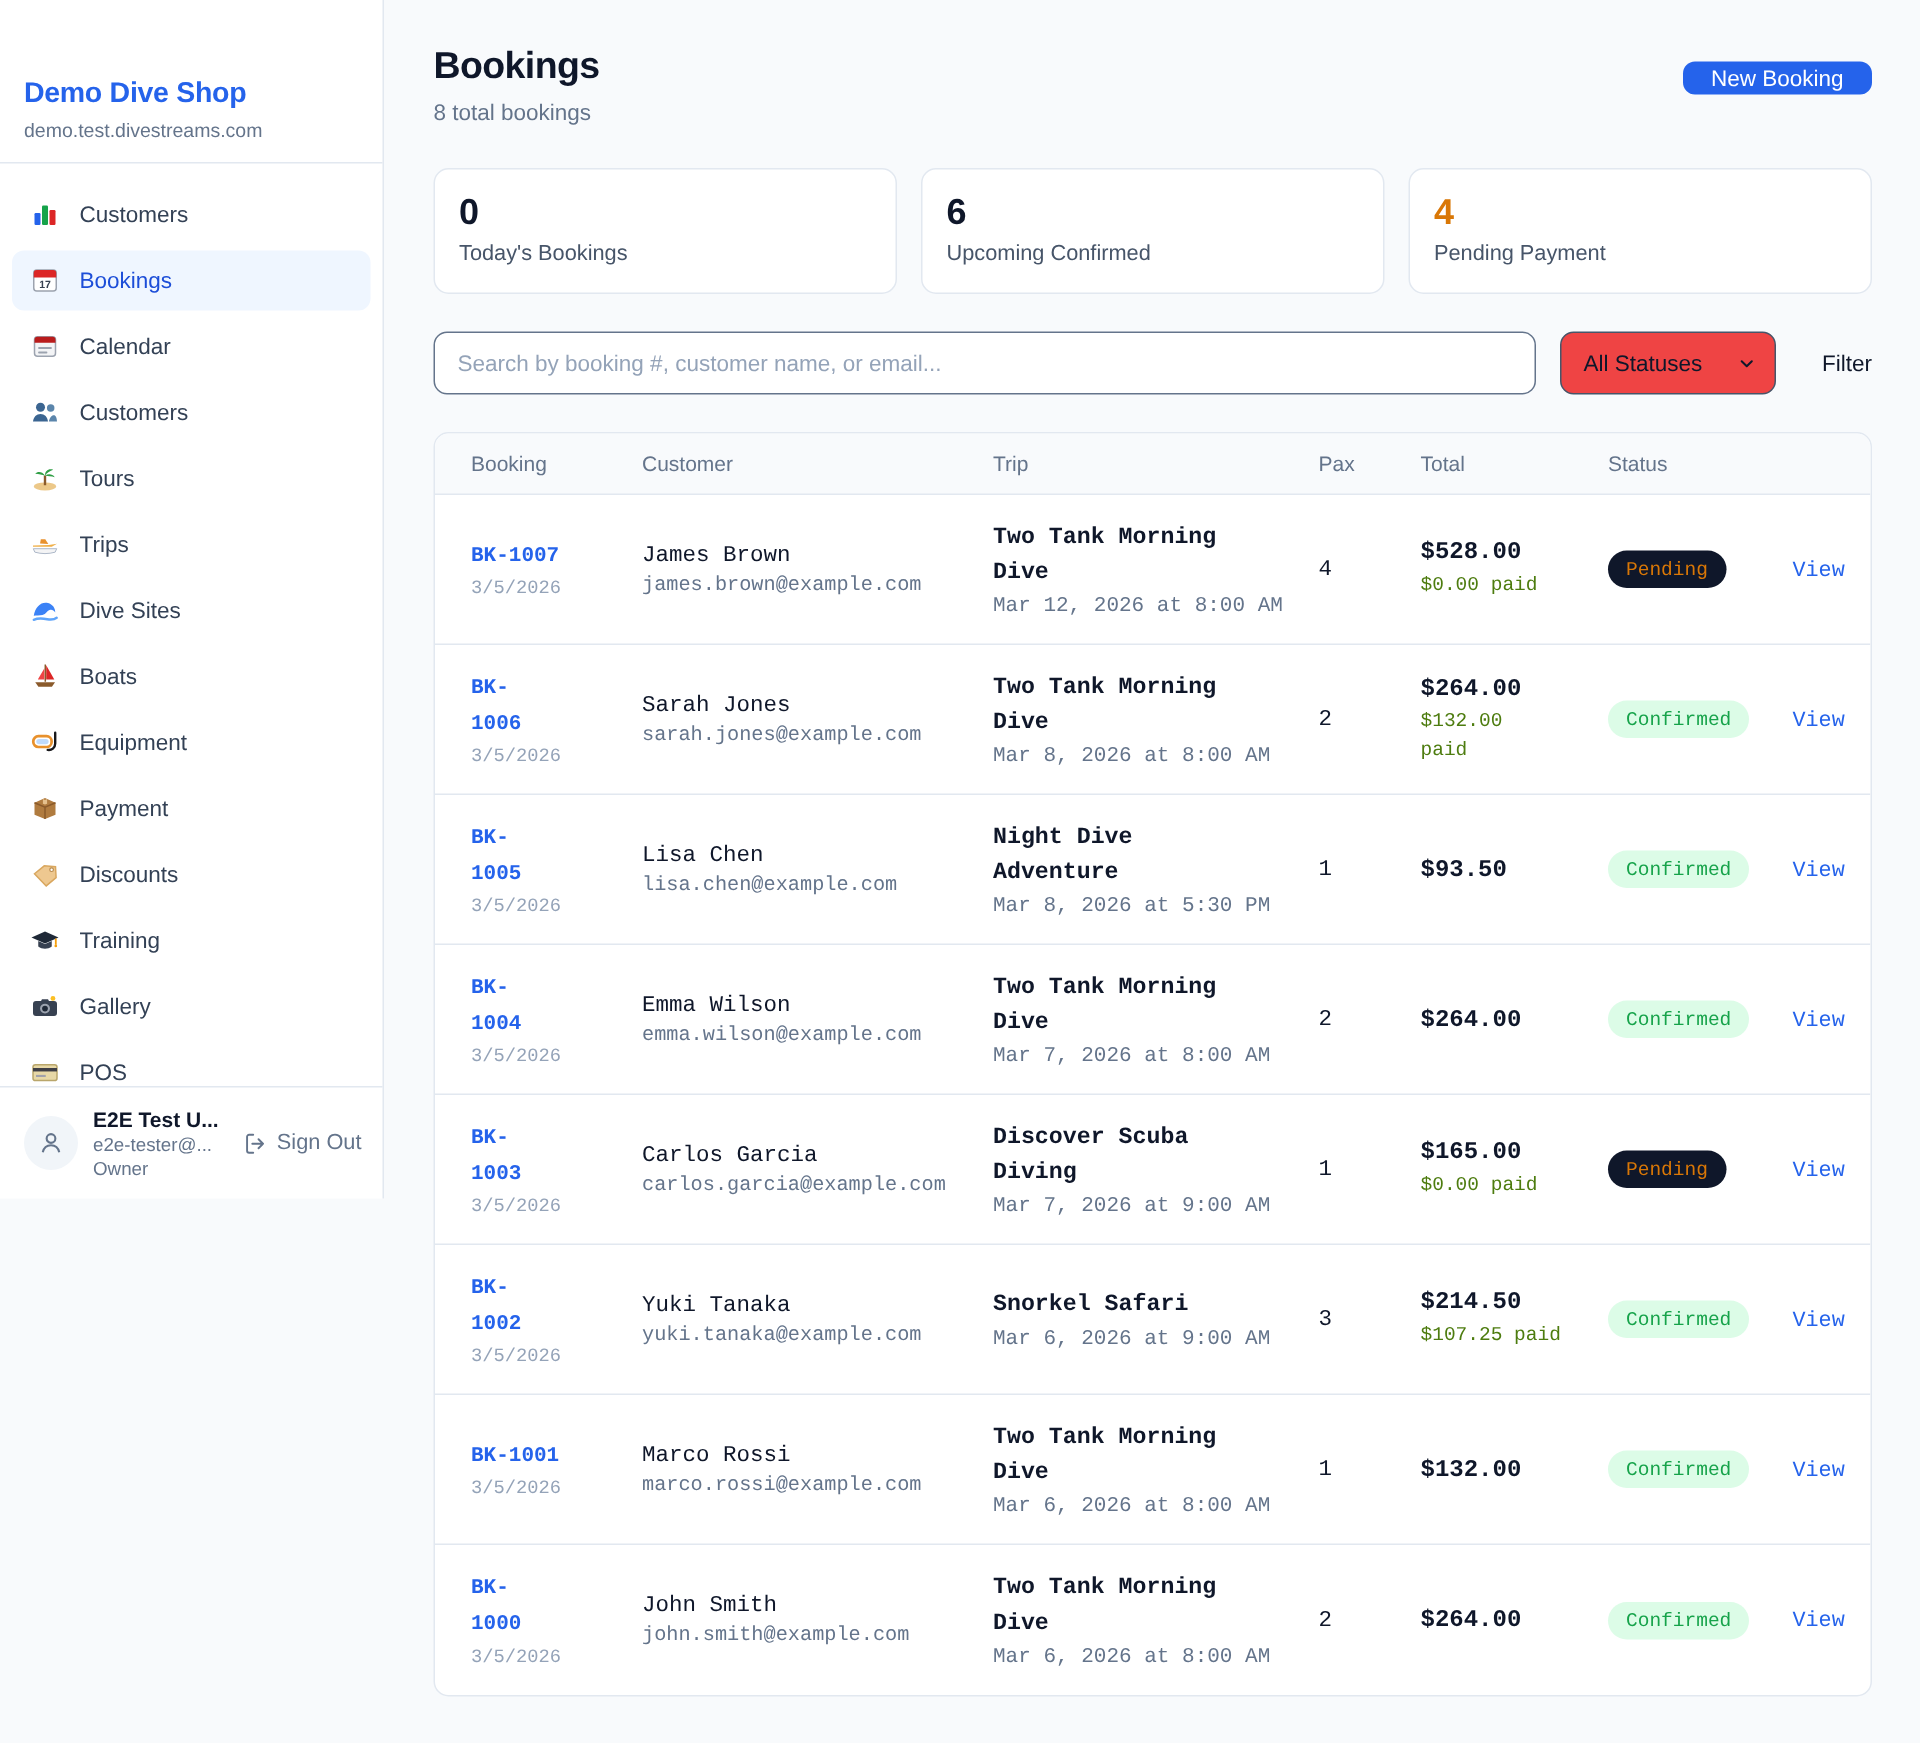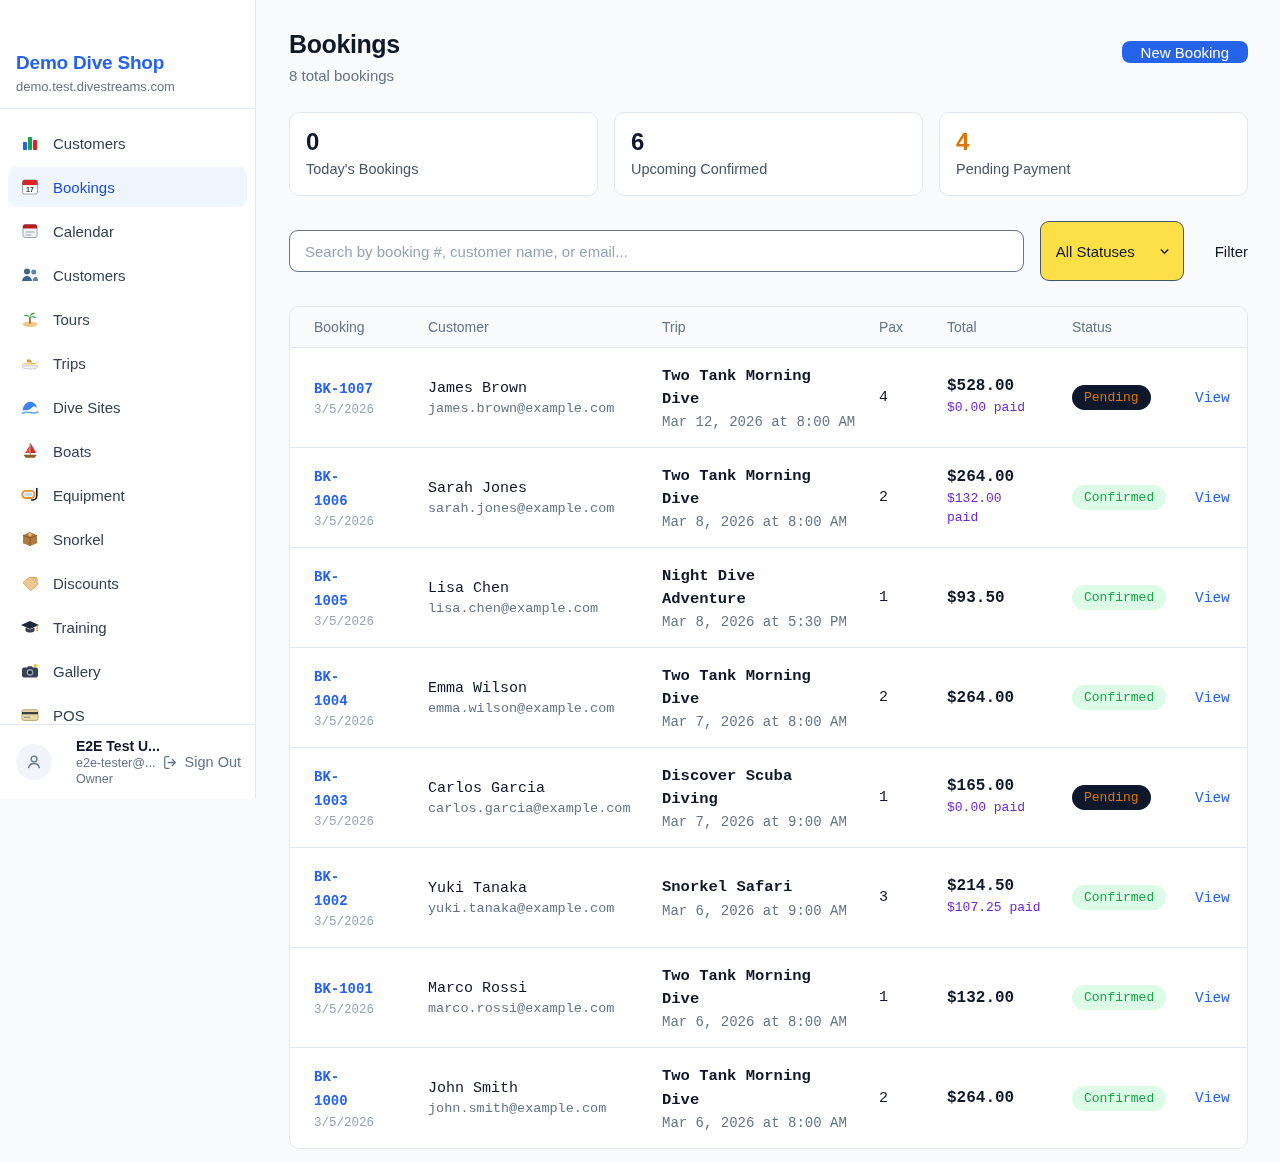--- a/index.html
+++ b/index.html
@@ -27,21 +27,21 @@
     display:flex; align-items:center; gap:13px;
     height:40px; padding:0 12px; margin-bottom:4px;
     border-radius:8px; font-size:15px; color:#334155; cursor:pointer;
   }
   .nav-item.active { background:#eff6ff; color:#1d4ed8; }
   .nav-icon { width:20px; height:20px; display:inline-flex; flex:none; }
   .nav-icon svg { width:20px; height:20px; }
   .user-box {
     border-top:1px solid #e2e8f0;
     padding:13px 14px 13px 16px;
-    display:flex; align-items:center; gap:24px;
+    display:flex; align-items:center; gap:10px;
   }
   .avatar {
     width:36px; height:36px; border-radius:50%;
     background:#f1f5f9; display:flex; align-items:center; justify-content:center; flex:none;
   }
   .avatar svg { width:20px; height:20px; }
   .user-meta { flex:1; min-width:0; }
   .user-name { font-size:14px; font-weight:700; color:#0f172a; white-space:nowrap; }
   .user-email, .user-role { font-size:12.5px; color:#64748b; margin-top:2px; white-space:nowrap; }
   .signout { display:flex; align-items:center; gap:6px; color:#64748b; font-size:14.5px; cursor:pointer; flex:none; }
@@ -66,22 +66,22 @@
   .stat-label { font-size:14.5px; color:#475569; margin-top:5px; }
   .filter-row { display:flex; align-items:center; margin-top:25px; }
   .search-input {
     width:848px; height:42px;
     border:1px solid #64748b; border-radius:9px;
     padding:0 15px; font-size:15px; font-family:inherit; color:#0f172a; background:#fff;
     outline:none;
   }
   .search-input::placeholder { color:#94a3b8; }
   .select {
-    width:144px; height:60px; margin-left:16px;
-    border:1px solid #475569; border-radius:9px; background:#fde047;
+    width:144px; height:42px; margin-left:16px;
+    border:1px solid #475569; border-radius:9px; background:#ef4444;
     display:flex; align-items:center; justify-content:space-between;
     padding:0 11px 0 15px; font-size:15px; color:#0f172a; cursor:pointer; flex:none;
   }
   .select svg { width:15px; height:15px; }
   .filter-btn { font-size:15px; color:#0f172a; margin-left:31px; cursor:pointer; background:none; border:none; font-family:inherit; }
   
   .table-card { margin-top:25px; background:#fff; border:1px solid #e2e8f0; border-radius:10px; overflow:hidden; }
   .t-head, .t-row {
     display:grid;
     grid-template-columns:114px 234px 217px 68px 125px 123px 1fr;
@@ -96,21 +96,21 @@
   .cell-id { font-size:14px; font-weight:700; color:#2563eb; line-height:1.7; cursor:pointer; }
   .cell-id.wrap { width:48px; }
   .cell-id.nowrap { white-space:nowrap; }
   .cell-date { font-size:12.5px; color:#94a3b8; margin-top:2px; }
   .cell-name { font-size:15px; font-weight:500; color:#0f172a; }
   .cell-email { font-size:13.5px; color:#64748b; margin-top:4px; }
   .trip-name { font-size:15.5px; font-weight:700; color:#0f172a; max-width:162px; line-height:1.5; }
   .trip-time { font-size:14px; color:#64748b; margin-top:3px; }
   .cell-pax { font-size:15px; color:#0f172a; }
   .cell-total { font-size:16px; font-weight:700; color:#0f172a; }
-  .cell-paid { font-size:13px; color:#6d28d9; margin-top:4px; line-height:1.45; }
+  .cell-paid { font-size:13px; color:#4d7c0f; margin-top:4px; line-height:1.45; }
   .cell-paid.wrap { max-width:58px; }
   .badge { display:inline-block; padding:5px 12px; border-radius:999px; font-size:13px; font-weight:500; }
   .badge.pending { background:#0f172a; color:#d97706;text-align:center; }
   .badge.confirmed { background:#dcfce7; color:#16a34a; }
   .view-link { font-size:14.5px; color:#2563eb; font-weight:500; cursor:pointer; }
 </style>
 </head>
 <body>
 
 <aside class="sidebar">
@@ -211,21 +211,21 @@
         <span>Equipment</span>
       </div>
       <div class="nav-item">
         <span class="nav-icon" style="display: inline-flex;">
           <svg viewBox="0 0 20 20" style="width: 20px; height: 20px;">
             <path d="M3 6.2L10 3l7 3.2v8L10 17l-7-2.8z" fill="#b07b3f"></path>
             <path d="M3 6.2l7 2.9 7-2.9M10 9.1V17" stroke="#8a5a2b" stroke-width="1" fill="none"></path>
             <path d="M8.6 3.7l1.4.6 1.4-.6v3.1l-1.4.6-1.4-.6z" fill="#e5c08d"></path>
           </svg>
         </span>
-        <span>Snorkel</span>
+        <span>Payment</span>
       </div>
       <div class="nav-item">
         <span class="nav-icon" style="display: inline-flex;">
           <svg viewBox="0 0 20 20" style="width: 20px; height: 20px;">
             <path d="M3 9.5l6.5-5.3 7.5.6.4 7.3-6.6 5.5z" fill="#eec890" stroke="#d9a75f"></path>
             <circle cx="14.4" cy="6.8" r="1.2" fill="#ffffff" stroke="#b98b4e" stroke-width="0.8"></circle>
           </svg>
         </span>
         <span>Discounts</span>
       </div>

